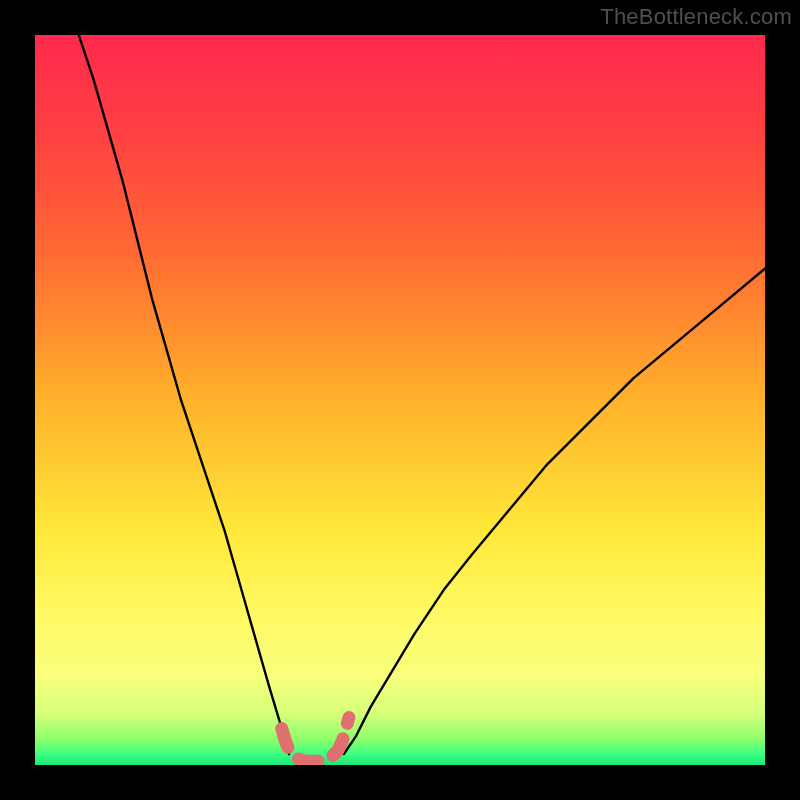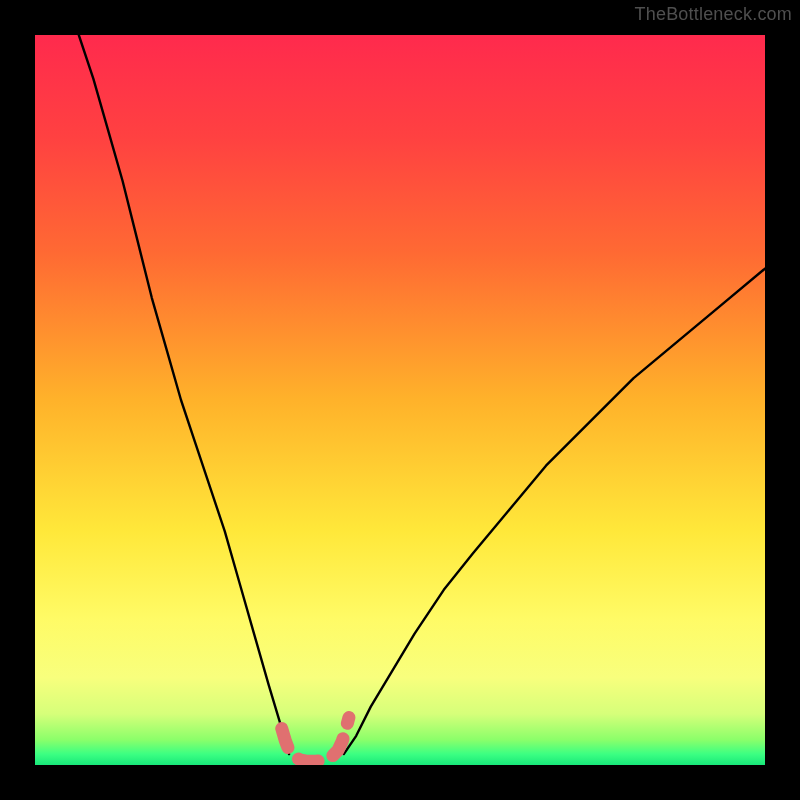--- a/index.html
+++ b/index.html
@@ -33,21 +33,21 @@
     top: 0;
     width: 730px;
     height: 730px;
     display: block;
   }
   .watermark {
     position: absolute;
     top: 4px;
     right: 8px;
     color: #4f4f4f;
-    font-size: 18px;
+    font-size: 22px;
     font-weight: 400;
     letter-spacing: 0.2px;
   }
 </style>
 </head>
 <body>
 
 <div class="frame">
 
   <div class="plot-area">

